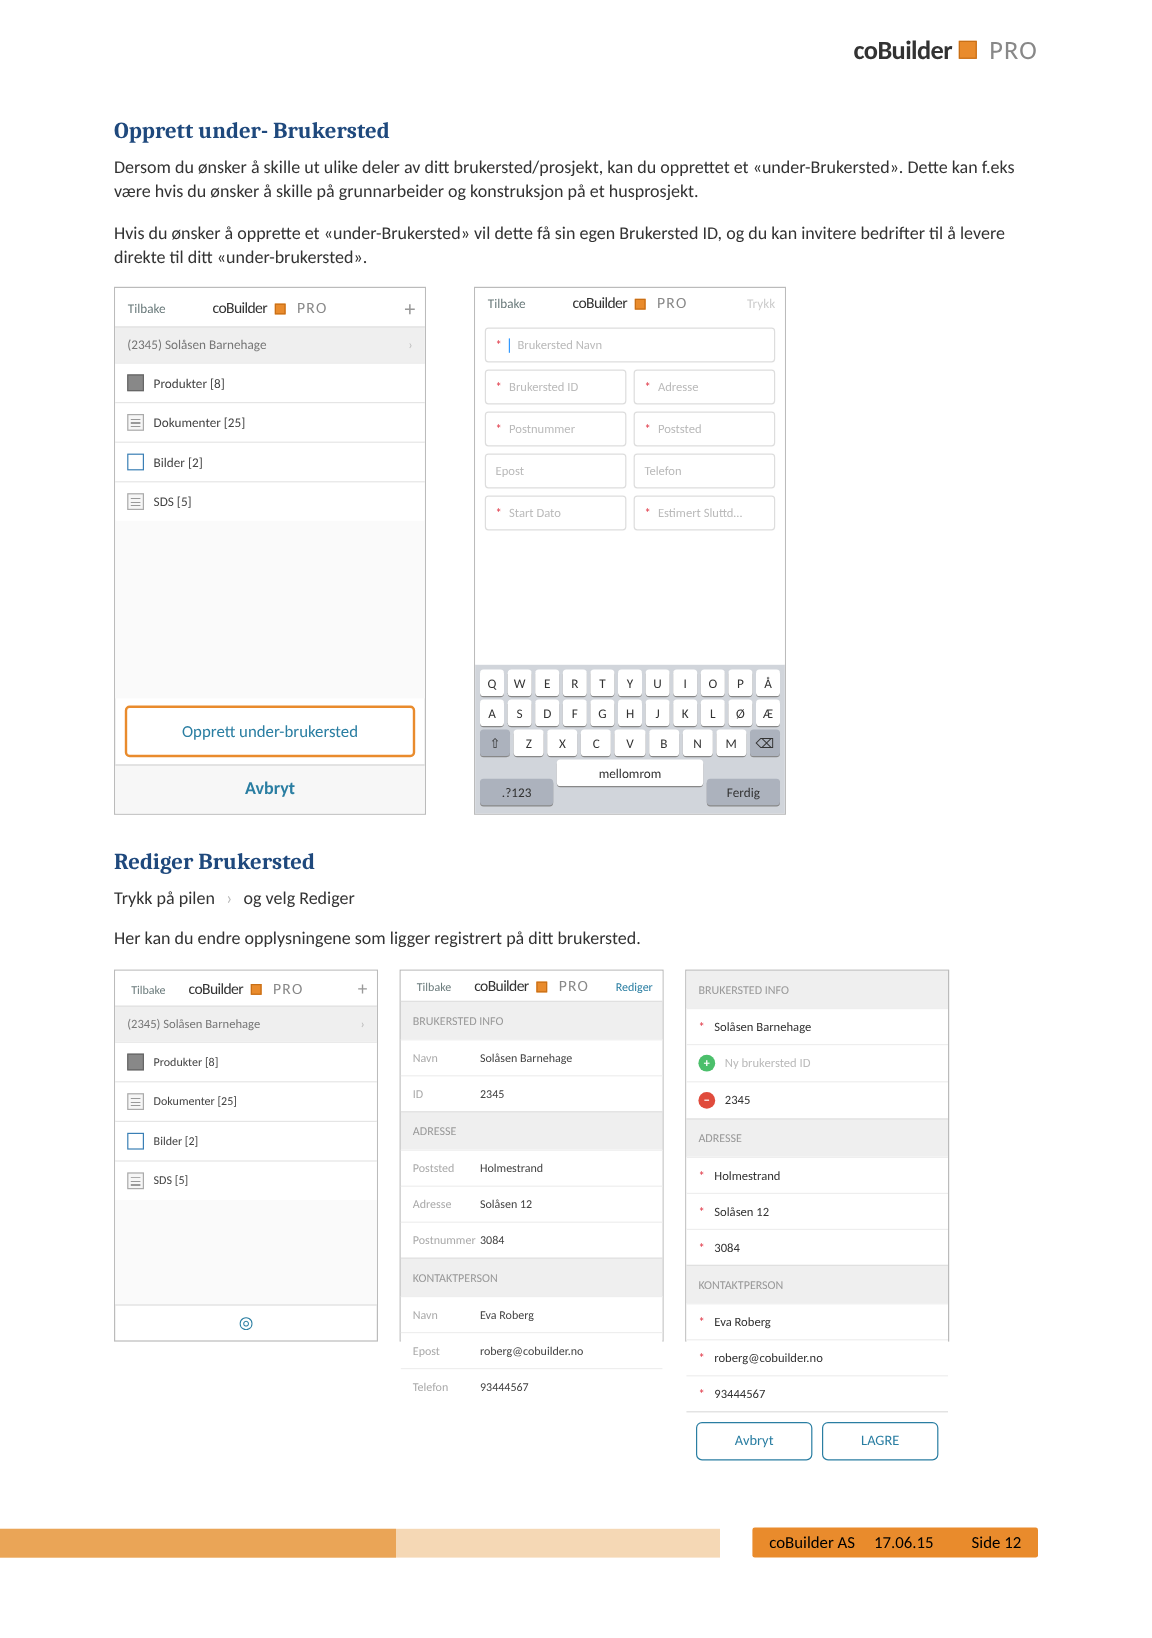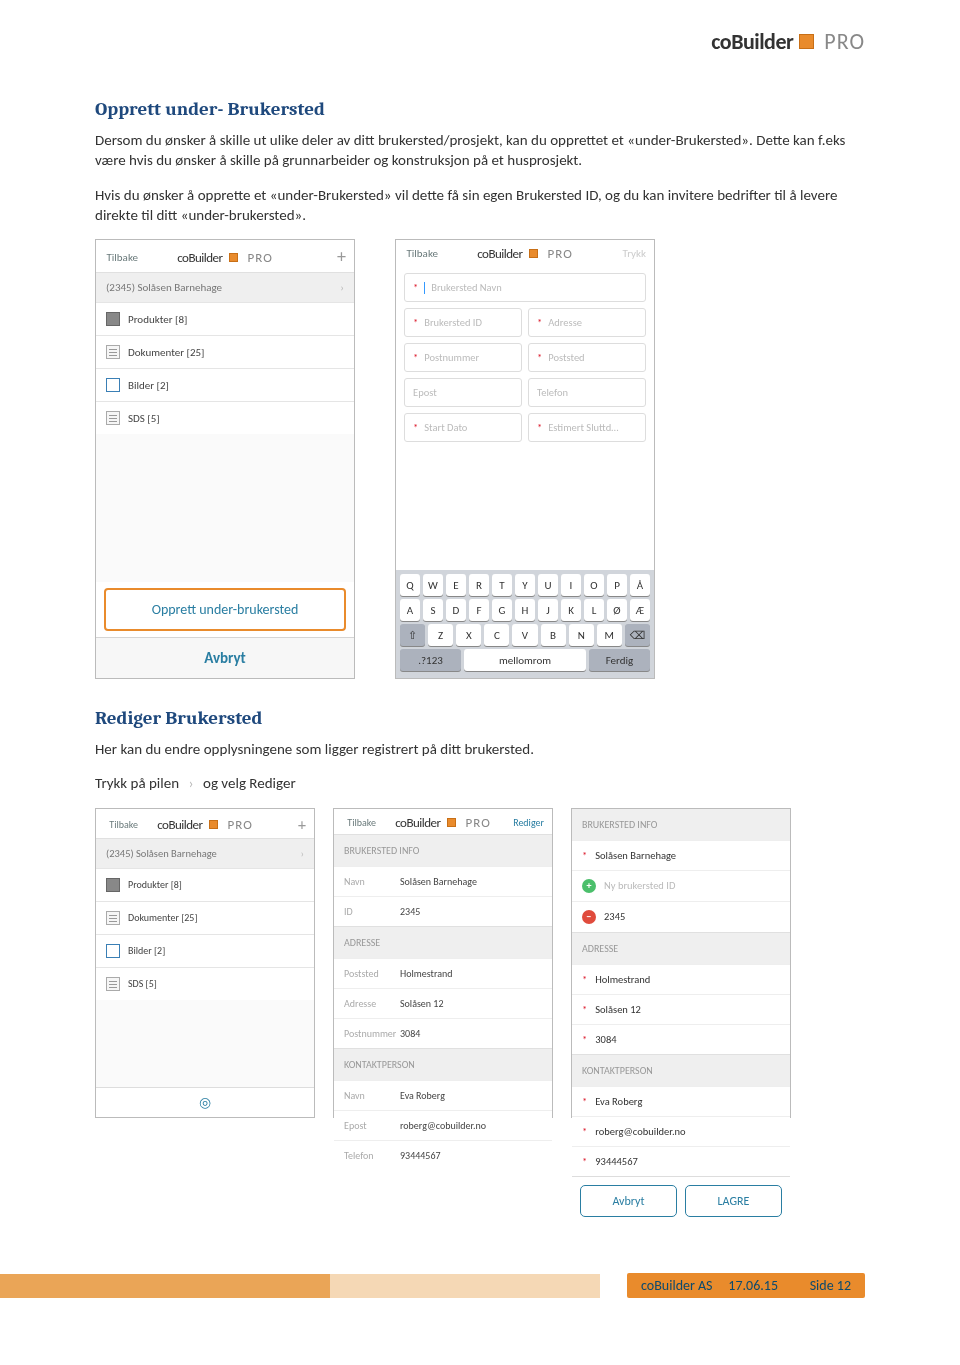--- a/index.html
+++ b/index.html
@@ -67,21 +67,21 @@
   .cursor { display:inline-block; width:1px; height:12px; background:#3399ff; }
 
   .keyboard { background:#d1d5db; padding:4px; }
   .kb-row { display:flex; gap:3px; margin-bottom:3px; justify-content:center; }
   .key {
     background:#fff; border-radius:3px; box-shadow:0 1px 0 #888;
     flex:1; height:22px; display:flex; align-items:center; justify-content:center;
     font-size:11px; color:#333;
   }
   .key.dark { background:#acb2bd; color:#333; }
-  .key.wide2 { flex:2; }
+  .key.wide2 { flex:2;margin-top:16px; }
   .key.wide4 { flex:4; }
 
   .info-row {
     display:flex; padding:8px 10px; background:#fff; border-top:1px solid #eee;
     font-size:10px;
   }
   .info-row .lab { color:#aaa; width:56px; }
   .info-row .val { color:#444; }
   .section-lab { background:#efefef; color:#999; font-size:10px; padding:9px 10px; border-top:1px solid #e0e0e0; }
   .link-blue { color:#2a7ea2; }
@@ -97,21 +97,21 @@
   .pill-btn {
     flex:1; border:1px solid #2a7ea2; border-radius:5px; padding:8px;
     text-align:center; color:#2a7ea2; font-size:12px; background:#fff;
   }
 
   .footer-bar {
     position:absolute; bottom:32px; left:0; right:0;
     display:flex; justify-content:flex-end; padding-right:95px;
   }
   .footer-inner {
-    background:#e98b2c; color:#0c4a6e; font-size:14px;
+    background:#e98b2c; color:#000000; font-size:14px;
     padding:4px 14px; border-radius:2px;
   }
   .footer-strip {
     position:absolute; bottom:32px; left:0;
     background:#f5d8b5; height:24px; width:600px;
   }
   .footer-strip::before {
     content:""; position:absolute; left:0; top:0; height:24px; width:330px;
     background:#eaa557;
   }
@@ -269,26 +269,26 @@
         <div class="kb-row">
           <div class="key dark wide2">.?123</div>
           <div class="key wide4">mellomrom</div>
           <div class="key dark wide2">Ferdig</div>
         </div>
       </div>
     </div>
   </div>
 
   <h2 class="blue-h">Rediger Brukersted</h2>
-  <p class="body">Her kan du endre opplysningene som ligger registrert på ditt brukersted.</p>
   <p class="body">
     <span>Trykk på pilen</span>
     <span style="color:#bbb;padding:0 6px">›</span>
     <span>og velg Rediger</span>
   </p>
+  <p class="body">Her kan du endre opplysningene som ligger registrert på ditt brukersted.</p>
 
   <div class="shots-row" style="gap:18px">
 
     <div class="phone" style="width:220px;height:310px">
       <div class="nav">
         <span class="side" style="font-size:10px">Tilbake</span>
         <span class="logo small">
           <span class="co">coBuilder</span>
           <span class="orange-sq"></span>
           <span class="pro">PRO</span>

